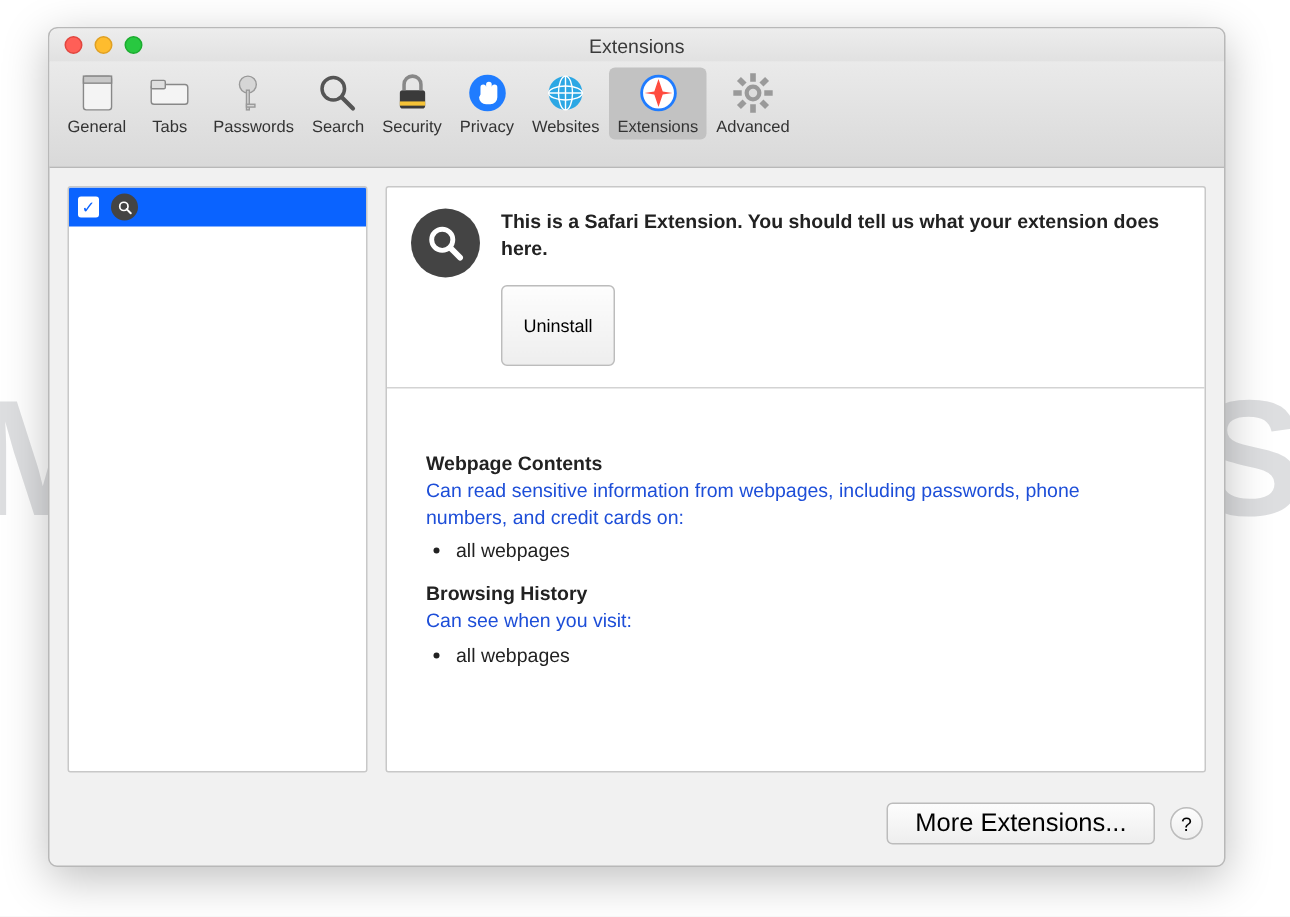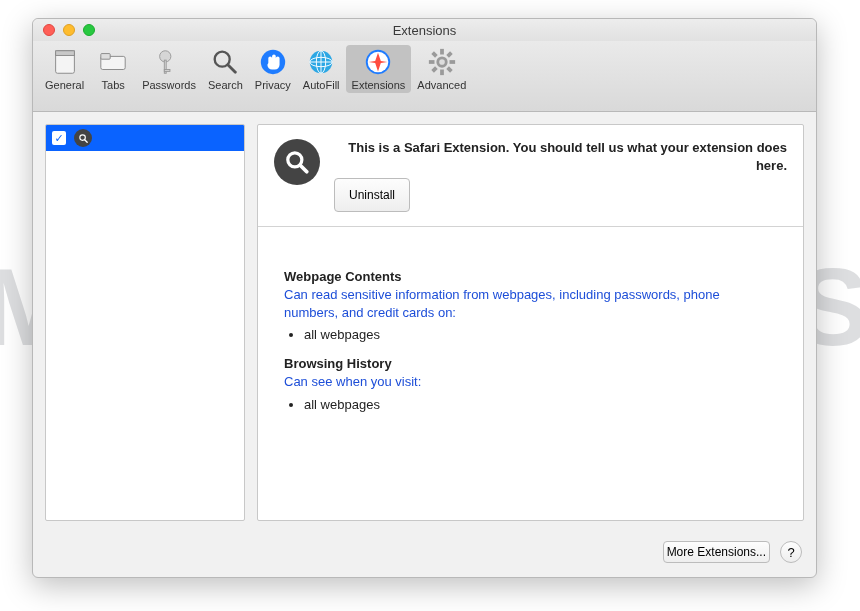--- a/index.html
+++ b/index.html
@@ -93,37 +93,37 @@
   }
   .detail-top {
     display:flex; gap:14px; padding:14px 16px 14px 16px;
     border-bottom:1px solid #d3d3d3;
   }
   .bigicon {
     width:46px; height:46px; border-radius:50%; background:#444;
     display:flex; align-items:center; justify-content:center; flex-shrink:0;
   }
   .bigicon svg { width:26px; height:26px; }
-  .desc { font-size:13px; font-weight:600; color:#222; line-height:1.35;text-align:right; }
+  .desc { font-size:13px; font-weight:600; color:#222; line-height:1.35; }
   .uninstall {
-    margin-top:4px; font-size:12px; background:linear-gradient(#fdfdfd,#eee);
-    border:1px solid #bcbcbc; border-radius:4px; padding:9px 14px; cursor:pointer;
+    margin-top:16px; font-size:12px; background:linear-gradient(#fdfdfd,#eee);
+    border:1px solid #bcbcbc; border-radius:4px; padding:19px 14px; cursor:pointer;
   }
   .detail-body { padding: 36px 26px 10px 26px; font-size:13px; color:#222; }
   .perm-title { font-weight:700; margin-top:6px; }
   .perm-sub { color:#1d4ed8; margin-top:2px; line-height:1.35; }
   .perm-list { margin: 6px 0 14px 20px; }
   .perm-list li { list-style: disc; margin: 2px 0; }
   .footer {
     padding: 8px 14px 14px 0;
     display:flex; justify-content:flex-end; align-items:center; gap:10px;
   }
   .more-btn {
-    font-size:12px; background:linear-gradient(#fdfdfd,#eee);
-    border:1px solid #bcbcbc; border-radius:4px; padding:3px 3px; cursor:pointer;
+    font-size:17px; background:linear-gradient(#fdfdfd,#eee);
+    border:1px solid #bcbcbc; border-radius:4px; padding:3px 18px; cursor:pointer;
   }
   .help-btn {
     width:22px; height:22px; border-radius:50%; border:1px solid #bcbcbc;
     background:linear-gradient(#fdfdfd,#eee); font-size:13px; cursor:pointer;
     display:flex; align-items:center; justify-content:center;
   }
 </style>
 </head>
 <body>
 
@@ -174,37 +174,47 @@
         <svg viewBox="0 0 32 32">
             <circle cx="13" cy="13" r="8" fill="none" stroke="#555" stroke-width="2.5"></circle>
             <line x1="19" y1="19" x2="27" y2="27" stroke="#555" stroke-width="3" stroke-linecap="round"></line>
           </svg>
       </div>
       <span>Search</span>
     </div>
     <div class="tbitem">
       <div class="icon">
         <svg viewBox="0 0 32 32">
+            <rect x="7" y="14" width="18" height="13" rx="2" fill="#3a3a3a"></rect>
+            <path d="M10 14 v-4 a6 6 0 0 1 12 0 v4" fill="none" stroke="#888" stroke-width="2.5"></path>
+            <rect x="7" y="22" width="18" height="3" fill="#f5c338"></rect>
+          </svg>
+      </div>
+      <span>Security</span>
+    </div>
+    <div class="tbitem">
+      <div class="icon">
+        <svg viewBox="0 0 32 32">
             <circle cx="16" cy="16" r="13" fill="#1f7cff"></circle>
             <path d="M11 17 v-5 a2 2 0 0 1 4 0 v-2 a2 2 0 0 1 4 0 v2 a2 2 0 0 1 4 0 v7 a5 5 0 0 1 -5 5 h-3 a5 5 0 0 1 -5 -5" fill="#fff"></path>
           </svg>
       </div>
       <span>Privacy</span>
     </div>
     <div class="tbitem">
       <div class="icon">
         <svg viewBox="0 0 32 32">
             <circle cx="16" cy="16" r="12" fill="#2ca7e4"></circle>
             <ellipse cx="16" cy="16" rx="12" ry="5" fill="none" stroke="#fff" stroke-width="1"></ellipse>
             <ellipse cx="16" cy="16" rx="5" ry="12" fill="none" stroke="#fff" stroke-width="1"></ellipse>
             <line x1="4" y1="16" x2="28" y2="16" stroke="#fff"></line>
             <line x1="16" y1="4" x2="16" y2="28" stroke="#fff"></line>
           </svg>
       </div>
-      <span>AutoFill</span>
+      <span>Websites</span>
     </div>
     <div class="tbitem selected">
       <div class="icon">
         <svg viewBox="0 0 32 32">
             <circle cx="16" cy="16" r="13" fill="#1f7cff"></circle>
             <circle cx="16" cy="16" r="11" fill="#fff"></circle>
             <polygon points="16,6 19,15 26,16 19,17 16,26 13,17 6,16 13,15" fill="#ff4c3f"></polygon>
           </svg>
       </div>
       <span>Extensions</span>

